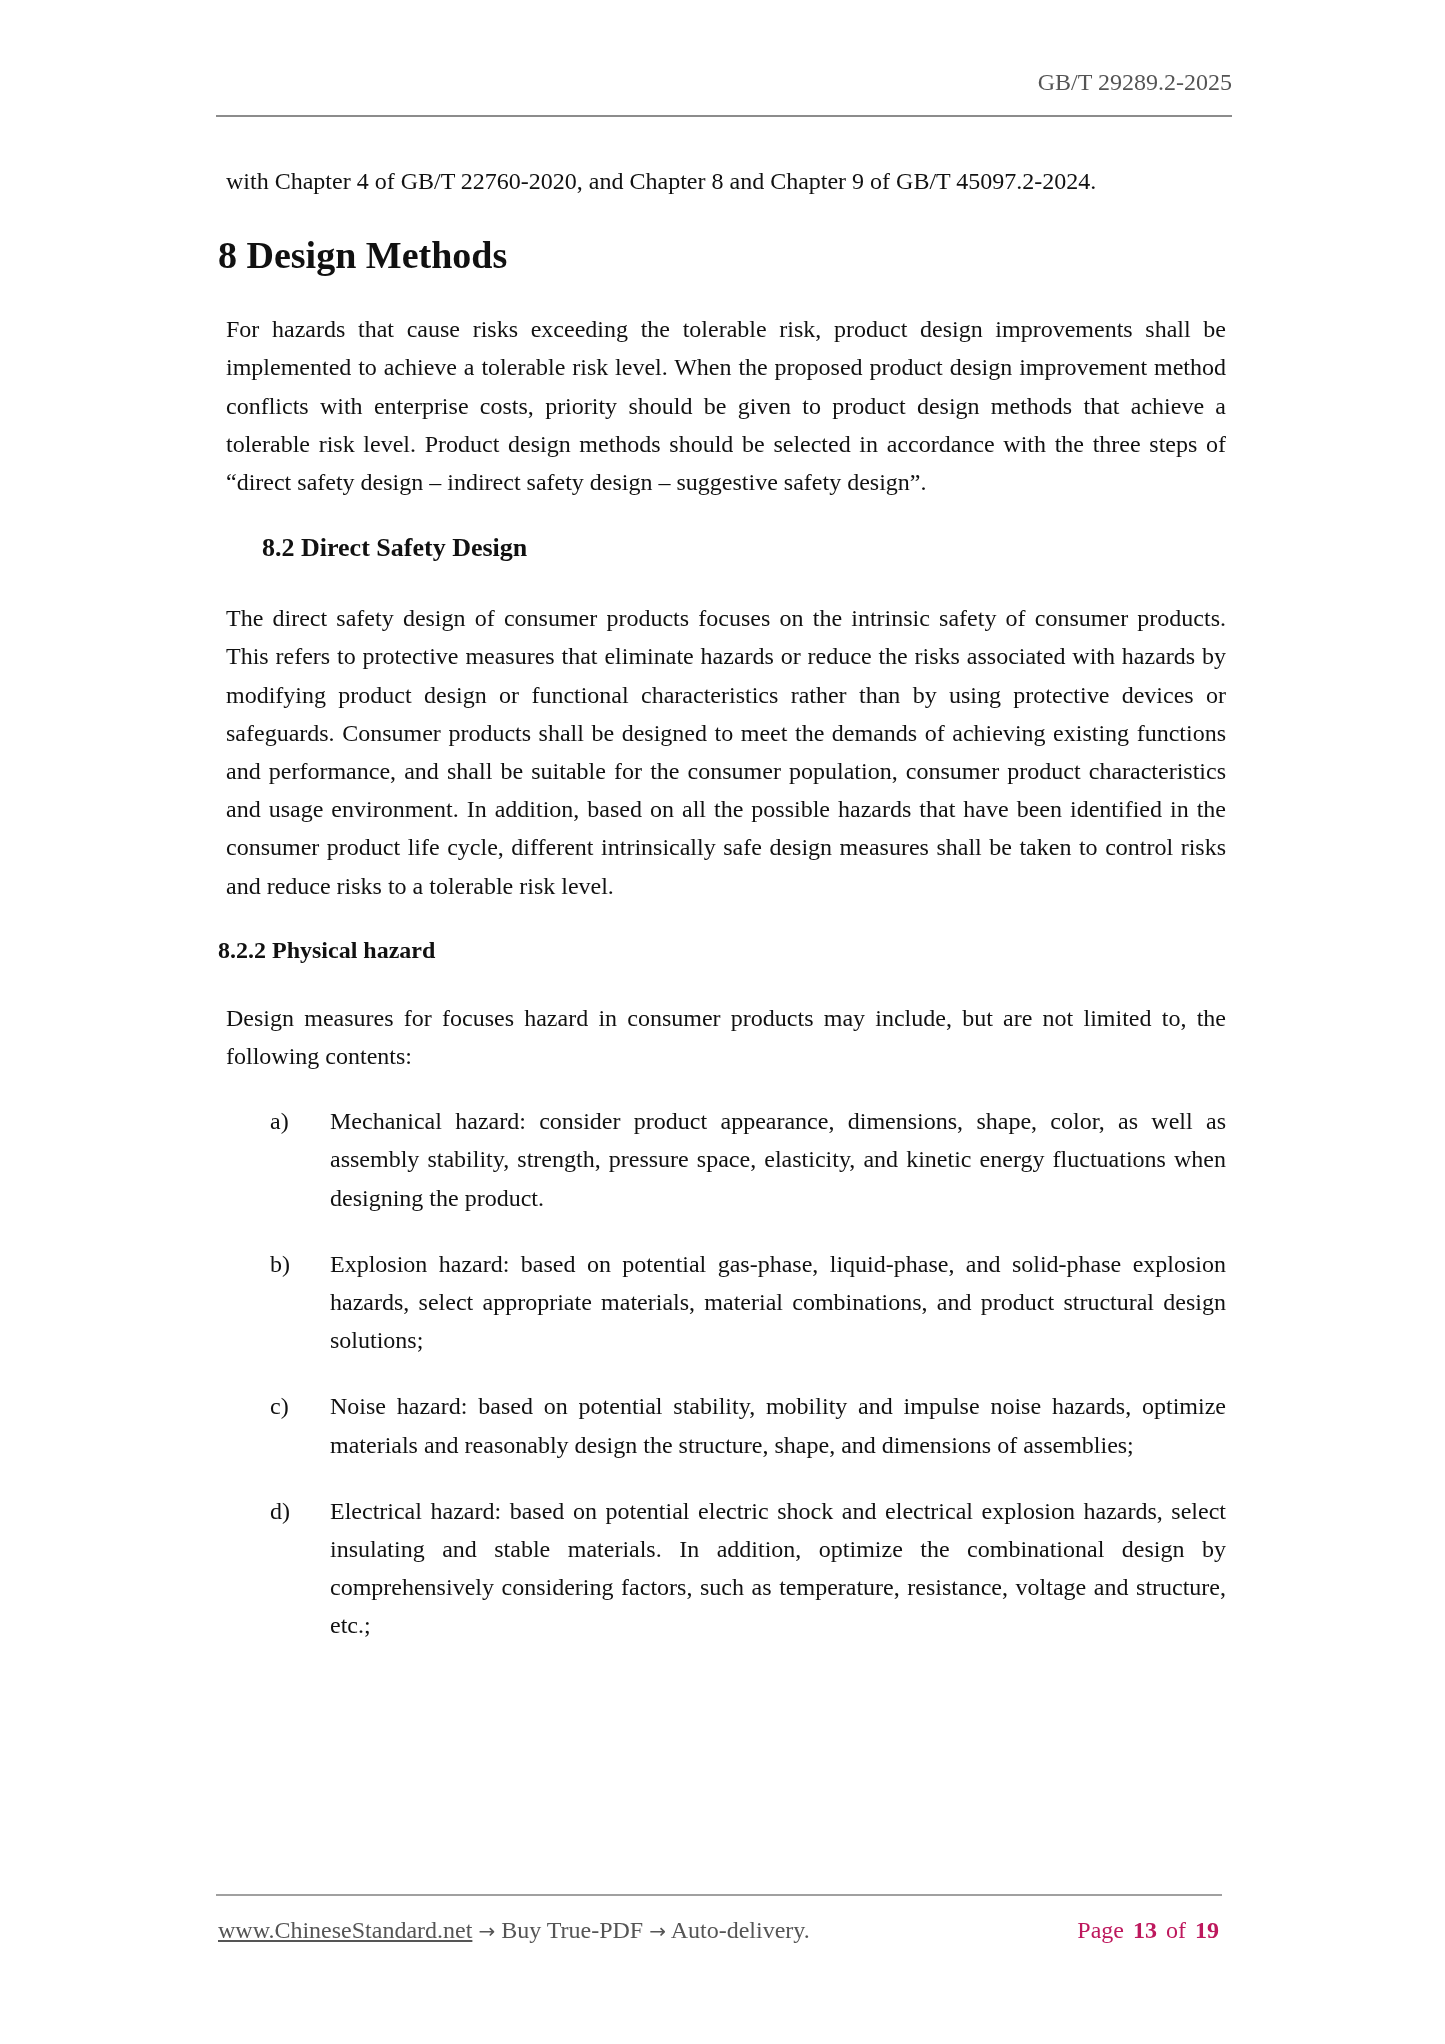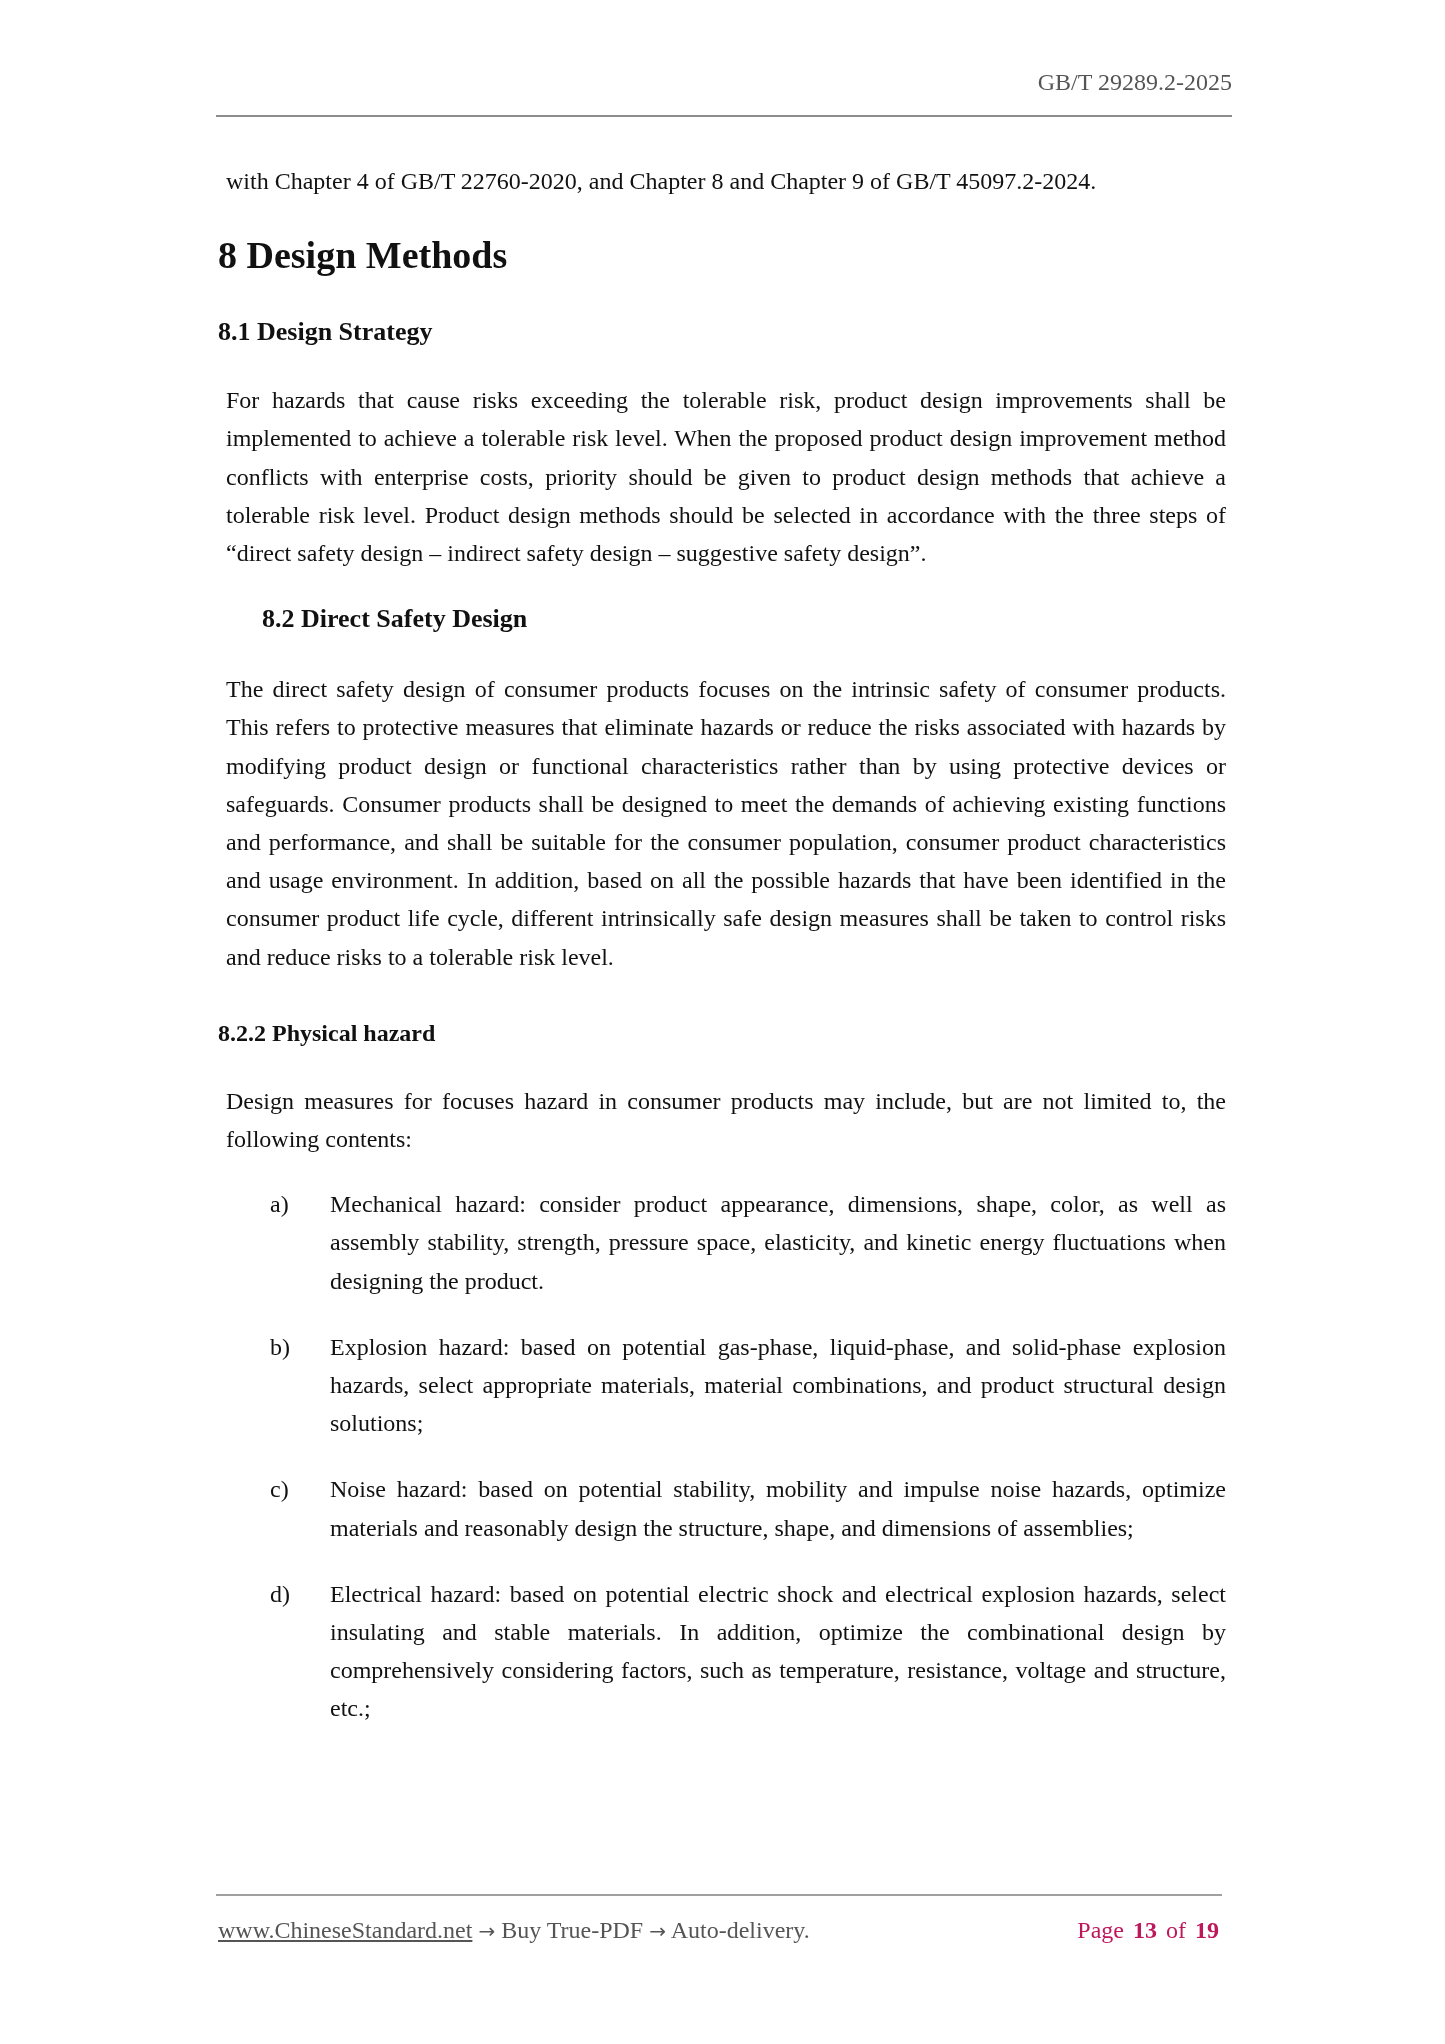--- a/index.html
+++ b/index.html
@@ -114,30 +114,29 @@
 <div class="page-header">
   <span>GB/T 29289.2-2025</span>
 </div>
 <div class="header-rule"></div>
 
 <div class="content">
   <p class="p" style="margin-top:0;">with Chapter 4 of GB/T 22760-2020, and Chapter 8 and Chapter 9 of GB/T 45097.2-2024.</p>
 
   <h1 class="h1" style="margin-top:31px;">8 Design Methods</h1>
 
-  <h2 class="h2" style="margin-top:35px;">8.1 Design Strategy</h2>
 
   <p class="p" style="margin-top:31px;">For hazards that cause risks exceeding the tolerable risk, product design improvements shall be implemented to achieve a tolerable risk level. When the proposed product design improvement method conflicts with enterprise costs, priority should be given to product design methods that achieve a tolerable risk level. Product design methods should be selected in accordance with the three steps of “direct safety design – indirect safety design – suggestive safety design”.</p>
 
   <h2 class="h2" style="margin-top:29px;margin-left:44px;">8.2 Direct Safety Design</h2>
 
 
   <p class="p" style="margin-top:33px;">The direct safety design of consumer products focuses on the intrinsic safety of consumer products. This refers to protective measures that eliminate hazards or reduce the risks associated with hazards by modifying product design or functional characteristics rather than by using protective devices or safeguards. Consumer products shall be designed to meet the demands of achieving existing functions and performance, and shall be suitable for the consumer population, consumer product characteristics and usage environment. In addition, based on all the possible hazards that have been identified in the consumer product life cycle, different intrinsically safe design measures shall be taken to control risks and reduce risks to a tolerable risk level.</p>
 
-  <h3 class="h3" style="margin-top:40px;">8.2.2 Physical hazard</h3>
+  <h3 class="h3" style="margin-top:28px;">8.2.2 Physical hazard</h3>
 
   <p class="p" style="margin-top:32px;">Design measures for focuses hazard in consumer products may include, but are not limited to, the following contents:</p>
 
   <div class="list-item" style="margin-top:27px;">
     <span class="list-label">a)</span>
     <p class="p">Mechanical hazard: consider product appearance, dimensions, shape, color, as well as assembly stability, strength, pressure space, elasticity, and kinetic energy fluctuations when designing the product.</p>
   </div>
 
   <div class="list-item" style="margin-top:28px;">
     <span class="list-label">b)</span>

